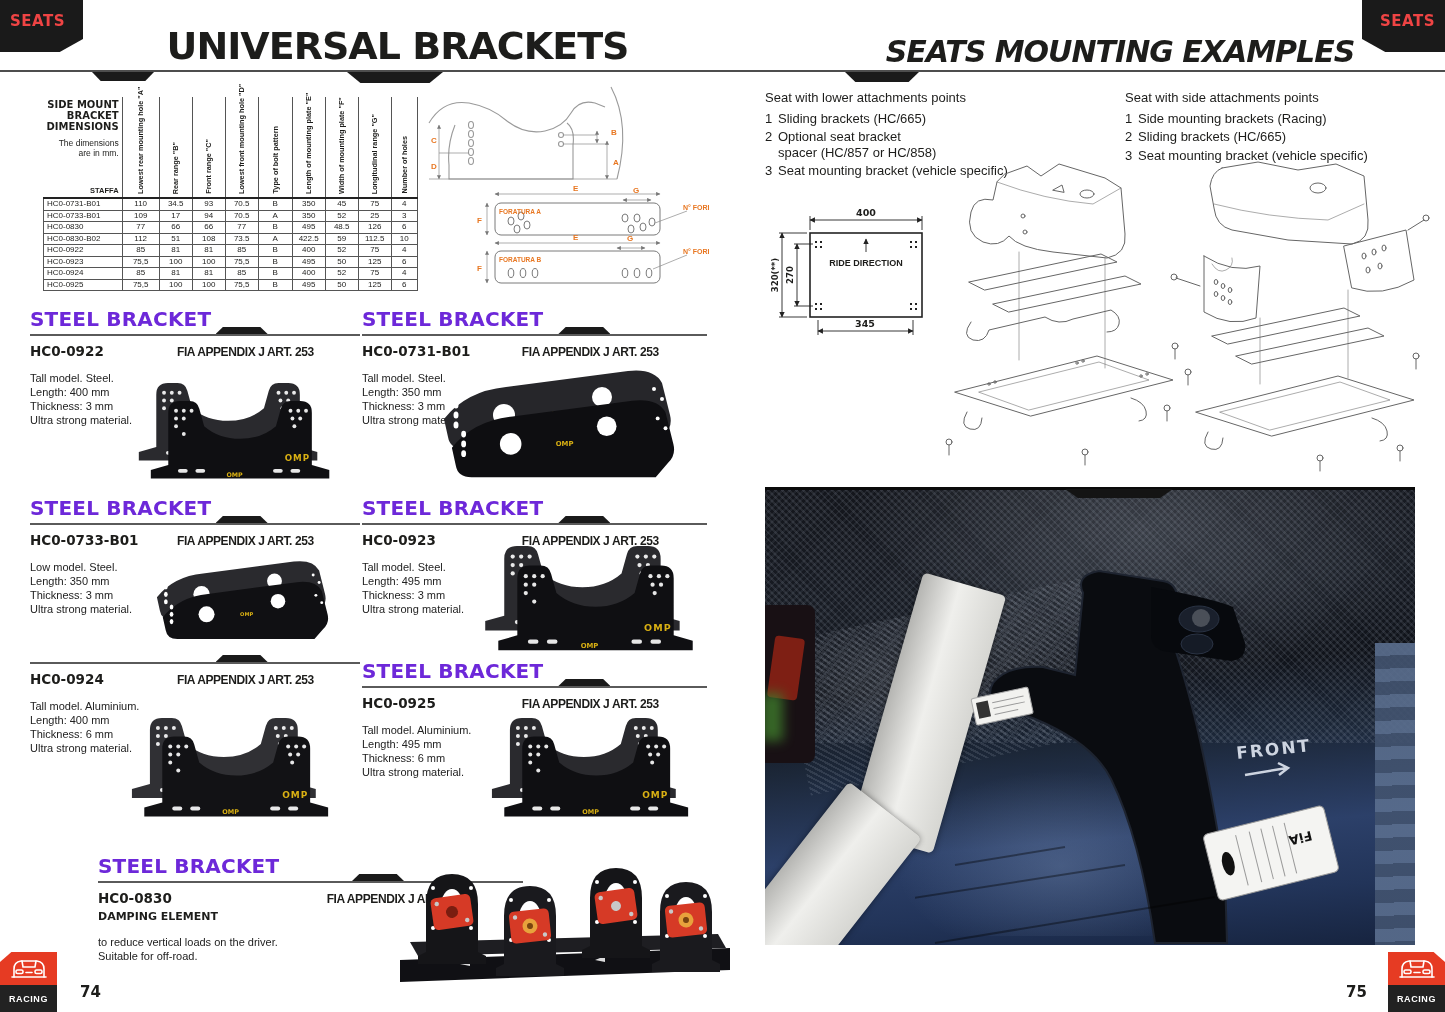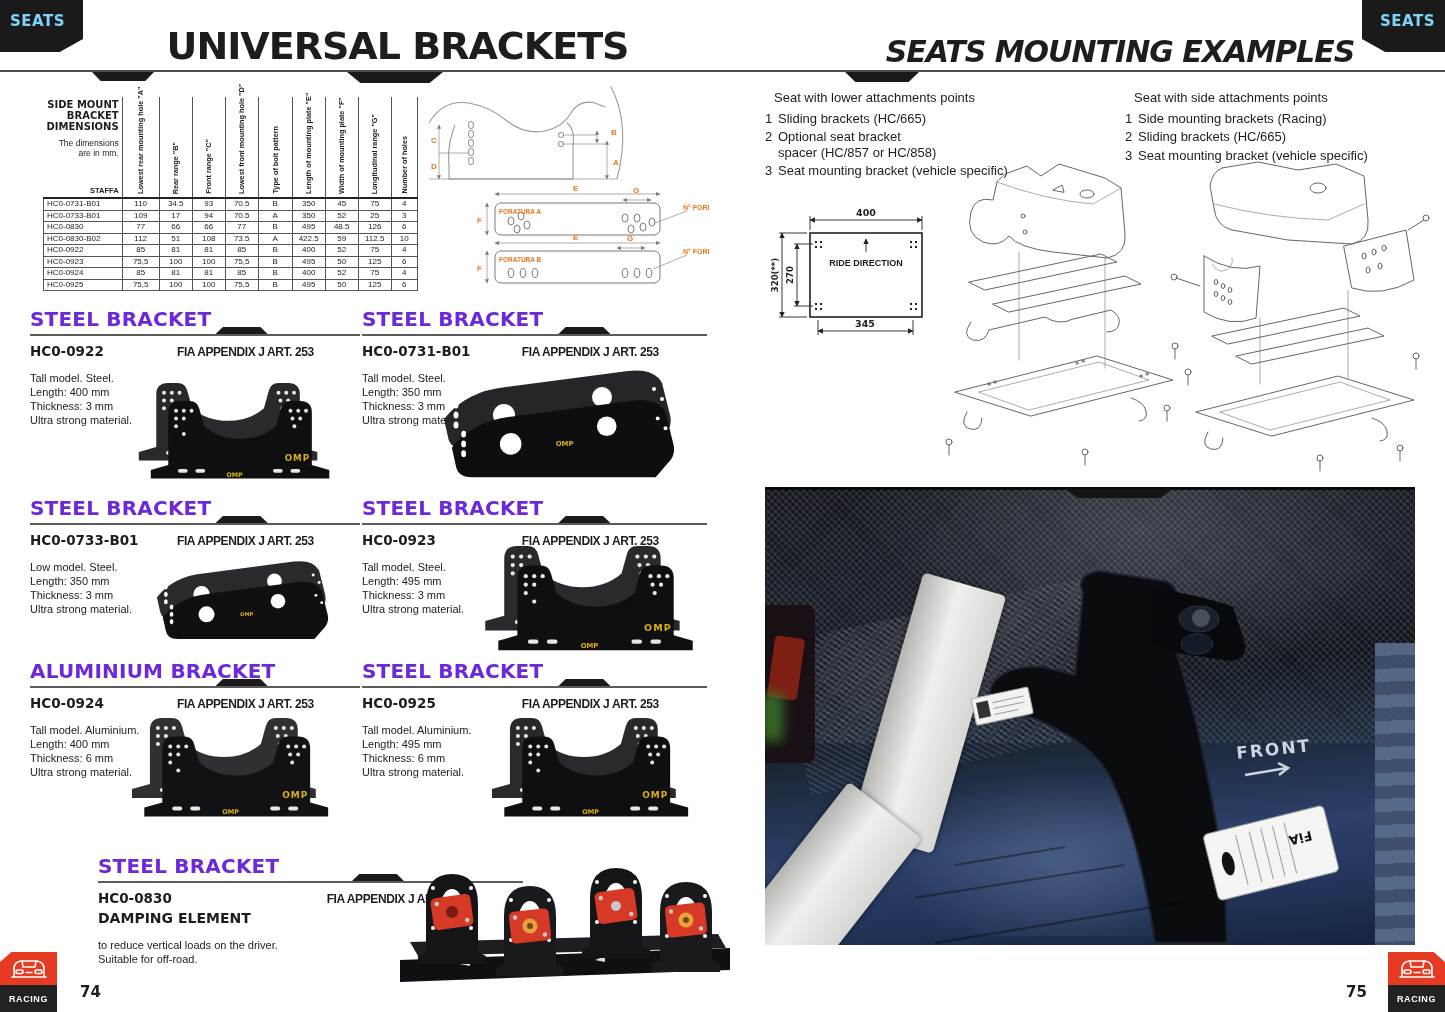--- a/index.html
+++ b/index.html
@@ -3,21 +3,21 @@
 <meta charset="utf-8">
 <style>
   html,body{margin:0;padding:0;}
   body{
     width:1445px;height:1012px;position:relative;background:#fff;overflow:hidden;
     font-family:"Liberation Sans",sans-serif;color:#1d1d1b;
   }
   .abs{position:absolute;}
 
   
-  .seat-tab{background:#1a1a1a;color:#7dd3fc;font-family:"DejaVu Sans",sans-serif;
+  .seat-tab{background:#1a1a1a;color:#ef4444;font-family:"DejaVu Sans",sans-serif;
     font-weight:bold;font-size:15px;letter-spacing:.5px;}
   .seat-tab.left{left:0;top:0;width:83px;height:52px;
     clip-path:polygon(0 0,100% 0,100% 75%,72% 100%,0 100%);padding:0;}
   .seat-tab.left span{position:absolute;left:10px;top:12px;}
   .seat-tab.right{left:1362px;top:0;width:83px;height:52px;
     clip-path:polygon(0 0,100% 0,100% 100%,28% 100%,0 75%);}
   .seat-tab.right span{position:absolute;right:10px;top:12px;}
 
   
   .page-title{font-family:"DejaVu Sans",sans-serif;font-weight:bold;letter-spacing:-1px;
@@ -52,27 +52,27 @@
   .section{position:absolute;}
   .sec-head{font-family:"DejaVu Sans",sans-serif;font-weight:bold;font-size:20px;
     letter-spacing:.2px;color:#6d28d9;white-space:nowrap;}
   .sec-rule{height:2px;background:#5a5a5a;margin-top:3px;position:relative;}
   .rule-bump{position:absolute;right:28%;top:-7px;width:52px;height:7px;background:#1a1a1a;
     clip-path:polygon(14% 0,86% 0,100% 100%,0 100%);}
   .sec-row{display:flex;justify-content:space-between;align-items:baseline;margin-top:7px;}
   .sec-code{font-family:"DejaVu Sans",sans-serif;font-weight:bold;font-size:13.5px;}
   .sec-fia{font-weight:bold;font-size:12px;letter-spacing:-.4px;margin-right:14%;white-space:nowrap;}
   .sec-desc{font-size:11px;line-height:1.28;margin-top:12px;white-space:pre-line;color:#222;}
-  .sec-sub{font-family:"DejaVu Sans",sans-serif;font-weight:bold;font-size:14px;margin-top:4px;}
+  .sec-sub{font-family:"DejaVu Sans",sans-serif;font-weight:bold;font-size:11px;margin-top:4px;}
   .prod{position:absolute;}
   .prod svg{width:100%;height:100%;}
 
   
   .mount-list{position:absolute;width:350px;font-size:13px;}
-  .list-title{margin-bottom:6px;margin-left:9px;}
+  .list-title{margin-bottom:6px;}
   .mi{display:flex;margin-bottom:3px;line-height:1.18;}
   .mi-num{width:13px;flex:none;}
   .mi-text{white-space:pre-line;}
 
   
   .photo{left:765px;top:487px;width:650px;height:458px;overflow:hidden;
     background:linear-gradient(175deg,#14161c 0%,#181c24 26%,#10131a 42%,#1c2738 56%,#2c4069 74%,#223459 87%,#16233e 100%);}
   .carbon{position:absolute;left:0;top:0;right:0;height:56%;
     background-image:
       radial-gradient(ellipse at 58% 16%,rgba(215,225,240,.18),transparent 52%),
@@ -406,21 +406,20 @@
     <span class="sec-code">HC0-0923</span>
     <span class="sec-fia">FIA APPENDIX J ART. 253</span>
   </div>
   <div class="sec-desc">Tall model. Steel.
 Length: 495 mm
 Thickness: 3 mm
 Ultra strong material.</div>
 </div>
 
 <div class="section" style="left:30px;top:659px;width:330px;">
-  <div class="sec-head">ALUMINIUM BRACKET</div>
   <div class="sec-rule">
       <i class="rule-bump"></i>
     </div>
   <div class="sec-row">
     <span class="sec-code">HC0-0924</span>
     <span class="sec-fia">FIA APPENDIX J ART. 253</span>
   </div>
   <div class="sec-desc">Tall model. Aluminium.
 Length: 400 mm
 Thickness: 6 mm

